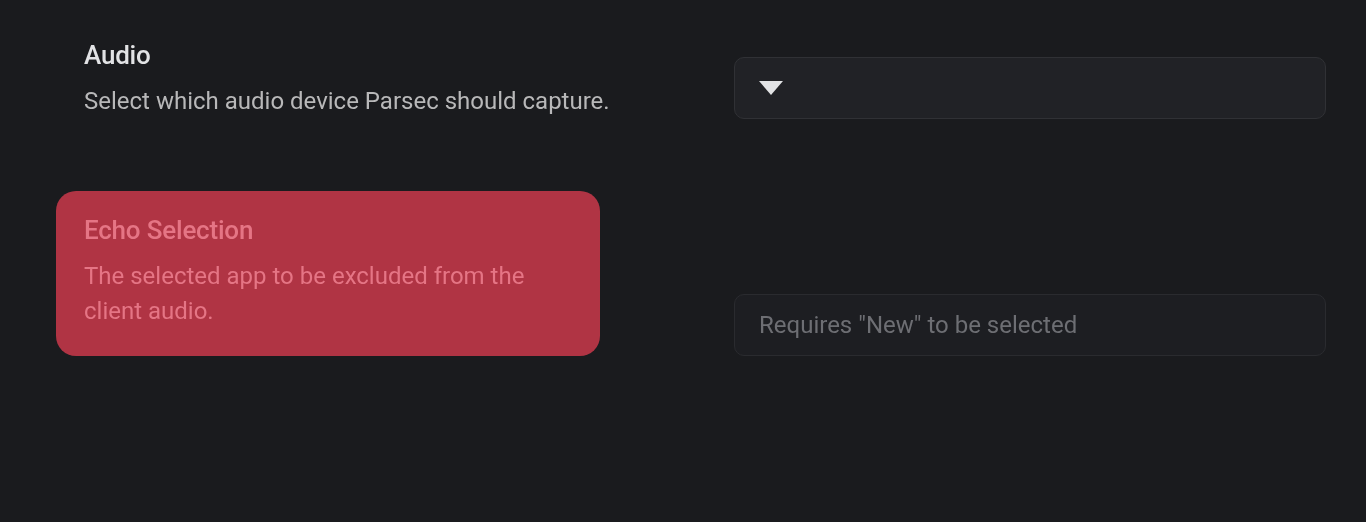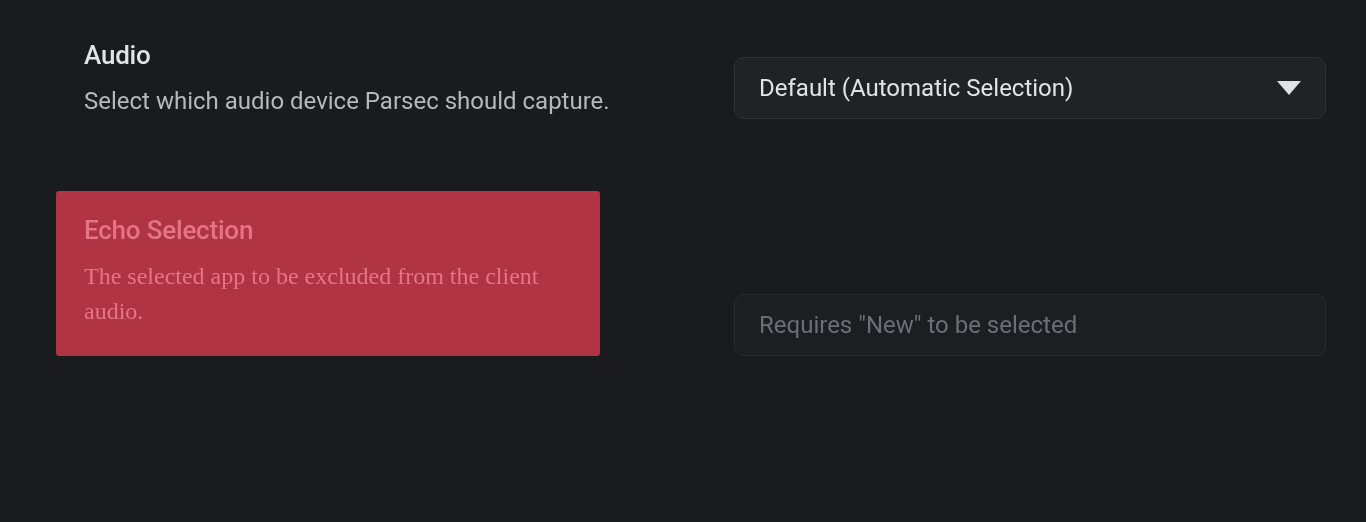--- a/index.html
+++ b/index.html
@@ -23,32 +23,31 @@
     .setting-row:last-child {
       margin-bottom: 0;
     }
     .setting-label {
       flex: 0 0 660px;
       padding-left: 44px;
       padding-right: 40px;
     }
     .setting-label.highlighted {
       background: #b03444;
-      border-radius: 3px;
+      border-radius: 20px;
       padding: 24px 28px 28px 28px;
       margin-left: 16px;
       flex: 0 0 544px;
       margin-right: 100px;
     }
     .setting-label.highlighted .setting-title {
       color: #e57585;
     }
     .setting-label.highlighted .setting-description {
       color: #e57585;
-      font-family: Liberation Serif, serif;
     }
     .setting-title {
       font-size: 26px;
       font-weight: 500;
       color: #e2e3e5;
       margin-bottom: 14px;
       letter-spacing: -0.2px;
     }
     .setting-description {
       font-size: 24px;
@@ -111,21 +110,20 @@
 
 <div class="settings-container">
 
   <div class="setting-row">
     <div class="setting-label">
       <div class="setting-title">Audio</div>
       <div class="setting-description">Select which audio device Parsec should capture.</div>
     </div>
     <div class="setting-control">
       <div class="dropdown">
-        <div class="dropdown-value">Default (Automatic Selection)</div>
         <div class="dropdown-arrow"></div>
       </div>
     </div>
   </div>
 
 
   <div class="setting-row row-echo-selection">
     <div class="setting-label highlighted">
       <div class="setting-title">Echo Selection</div>
       <div class="setting-description">The selected app to be excluded from the client audio.</div>

